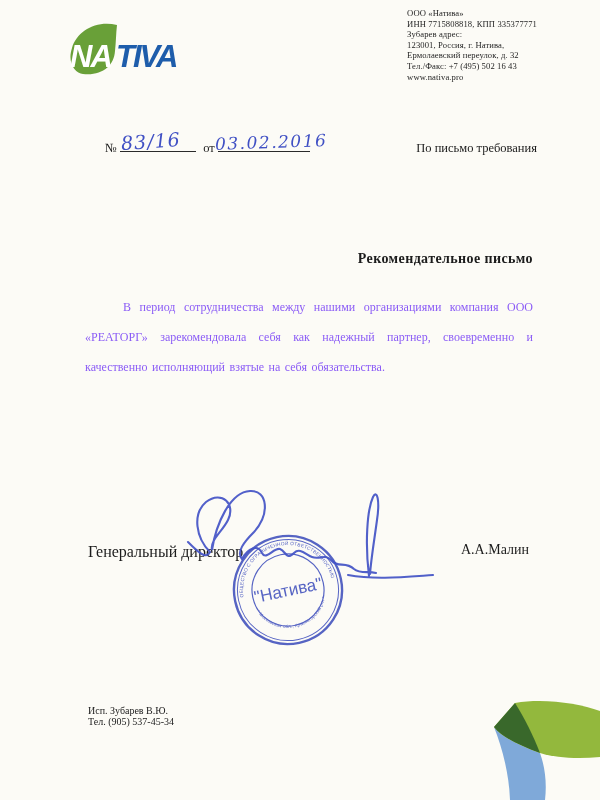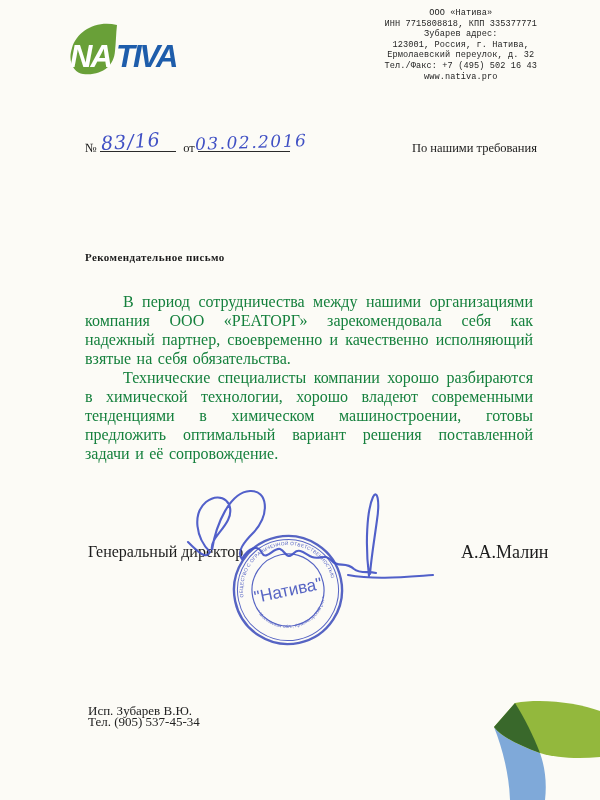--- a/index.html
+++ b/index.html
@@ -6,54 +6,54 @@
   html,body { background:#e8e6e0; }
   .page {
     position:relative; width:600px; height:800px; margin:0 auto;
     background:#fcfbf6; overflow:hidden;
     font-family:"Liberation Serif", serif; color:#1c1c1c;
   }
   
   .logo { position:absolute; left:69px; top:22px; width:118px; height:58px; }
   
   .header-info {
-    position:absolute; top:8px; right:63px; text-align:center;
-    font-family:Liberation Mono, monospace; font-size:8.6px; line-height:10.6px;
+    position:absolute; top:8px; right:63px; text-align:left;
+    font-family:Liberation Serif, serif; font-size:8.6px; line-height:10.6px;
     color:#1f1f1f; letter-spacing:0.1px;
   }
   
   .ref-block { position:absolute; left:85px; top:138px; width:448px; font-size:12.5px; }
-  .ref-row { position:relative; height:28px; }
+  .ref-row { position:relative; height:28px;margin-left:20px; }
   .ref-row .lbl { display:inline-block; vertical-align:baseline; }
   .u-line { display:inline-block; border-bottom:1.2px solid #2a2a2a; height:14px; vertical-align:baseline; }
   .hand {
     position:absolute; font-family:"DejaVu Serif", serif; font-style:italic;
     color:#4050c4; transform:rotate(-4deg); white-space:nowrap;
   }
   .hand-num { left:16px; top:-8px; font-size:19px; letter-spacing:1px; }
   .hand-date { left:110px; top:-6px; font-size:17px; letter-spacing:1.5px; transform:rotate(-2deg); }
   .addressee { position:absolute; right:63px; top:141px; font-size:12.5px; }
   
   .title {
-    position:absolute; left:85px; top:251px; width:448px; text-align:left;
-    font-size:11px; font-weight:bold; letter-spacing:0.4px;
+    position:absolute; left:85px; top:251px; width:448px; text-align:right;
+    font-size:14px; font-weight:bold; letter-spacing:0.4px;
   }
   
   .body-text { position:absolute; left:85px; top:292px; width:448px; }
   .body-text p {
-    font-size:16px; line-height:19px; text-align:justify;
-    text-indent:38px; word-spacing:1.5px; color:#15803d;
+    font-size:12px; line-height:30px; text-align:justify;
+    text-indent:38px; word-spacing:1.5px; color:#8b5cf6;
   }
   
   .sign-position { position:absolute; left:88px; top:543px; font-size:16px; }
-  .sign-name { position:absolute; left:461px; top:542px; font-size:18px; }
+  .sign-name { position:absolute; left:461px; top:542px; font-size:14px; }
   .signature-svg { position:absolute; left:170px; top:480px; width:280px; height:110px; }
   .stamp-svg { position:absolute; left:229px; top:531px; width:118px; height:118px; opacity:0.88; }
   
-  .footer { position:absolute; left:88px; top:705px; font-size:13px; line-height:11px; color:#222; }
+  .footer { position:absolute; left:88px; top:705px; font-size:10px; line-height:11px; color:#222; }
   
   .corner-svg { position:absolute; right:0; bottom:0; width:112px; height:105px; }
 </style>
 </head>
 <body>
 
 <div class="page">
 
   <svg class="logo" viewBox="0 0 118 58">
     <path d="M 48,3 C 27,-2 8,9 3,26 C -2,41 6,51 14,52 C 33,54 45,44 46,29 C 47,20 47,11 48,3 Z" fill="#69a038"></path>
@@ -74,27 +74,26 @@
   <div class="ref-block">
     <div class="ref-row">
       <span class="lbl">№</span>
       <span class="u-line" style="width:76px;"></span>
       <span class="lbl" style="margin-left:4px;">от</span>
       <span class="u-line" style="width:92px;"></span>
       <span class="hand hand-num">83/16</span>
       <span class="hand hand-date">03.02.2016</span>
     </div>
   </div>
-  <div class="addressee">По нашими требования</div>
+  <div class="addressee">По письмо требования</div>
 
   <div class="title">Рекомендательное письмо</div>
 
   <div class="body-text">
     <p>В период сотрудничества между нашими организациями компания ООО «РЕАТОРГ» зарекомендовала себя как надежный партнер, своевременно и качественно исполняющий взятые на себя обязательства.</p>
-    <p>Технические специалисты компании хорошо разбираются в химической технологии, хорошо владеют современными тенденциями в химическом машиностроении, готовы предложить оптимальный вариант решения поставленной задачи и её сопровождение.</p>
   </div>
 
   <div class="sign-position">Генеральный директор</div>
   <div class="sign-name">А.А.Малин</div>
 
   <svg class="stamp-svg" viewBox="0 0 118 118">
     <defs>
       <path id="arcTop" d="M 14,59 A 45,45 0 0 1 104,59"></path>
       <path id="arcBottom" d="M 21,59 A 38,38 0 0 0 97,59"></path>
     </defs>

